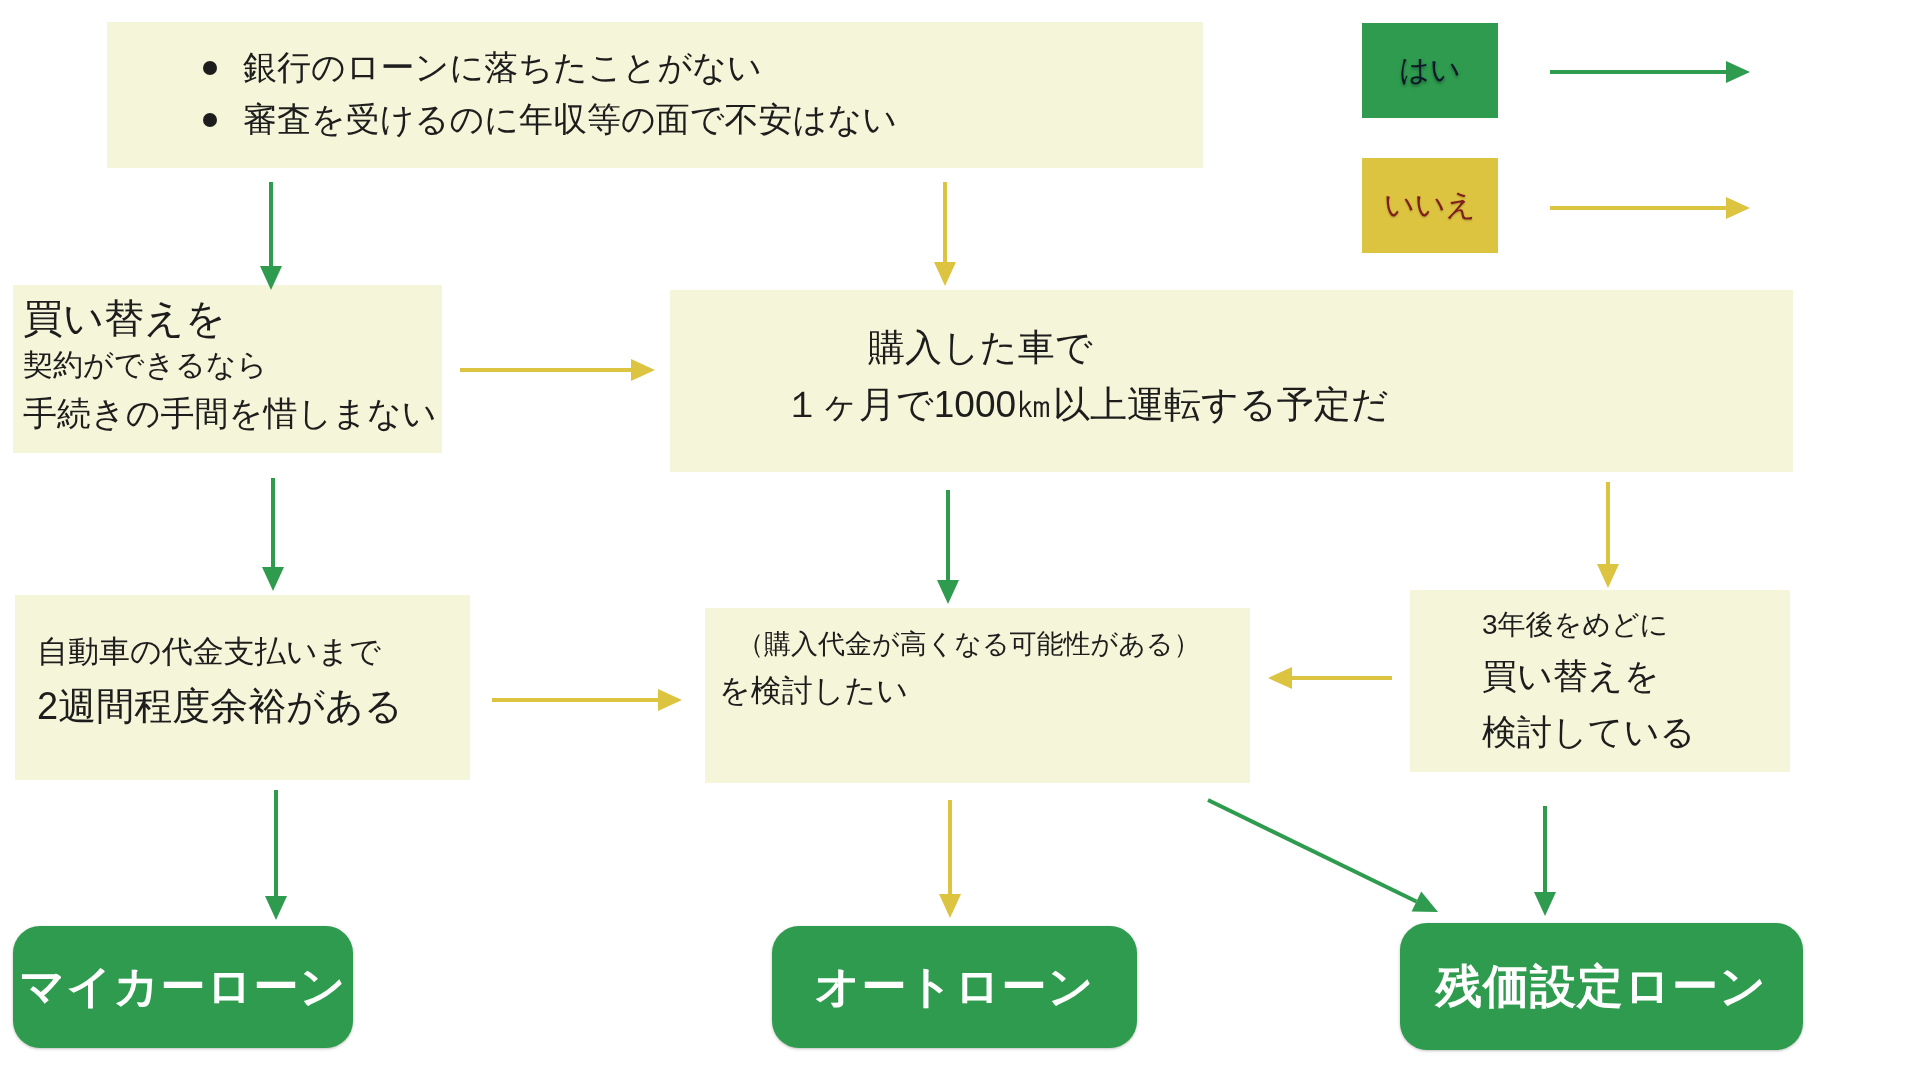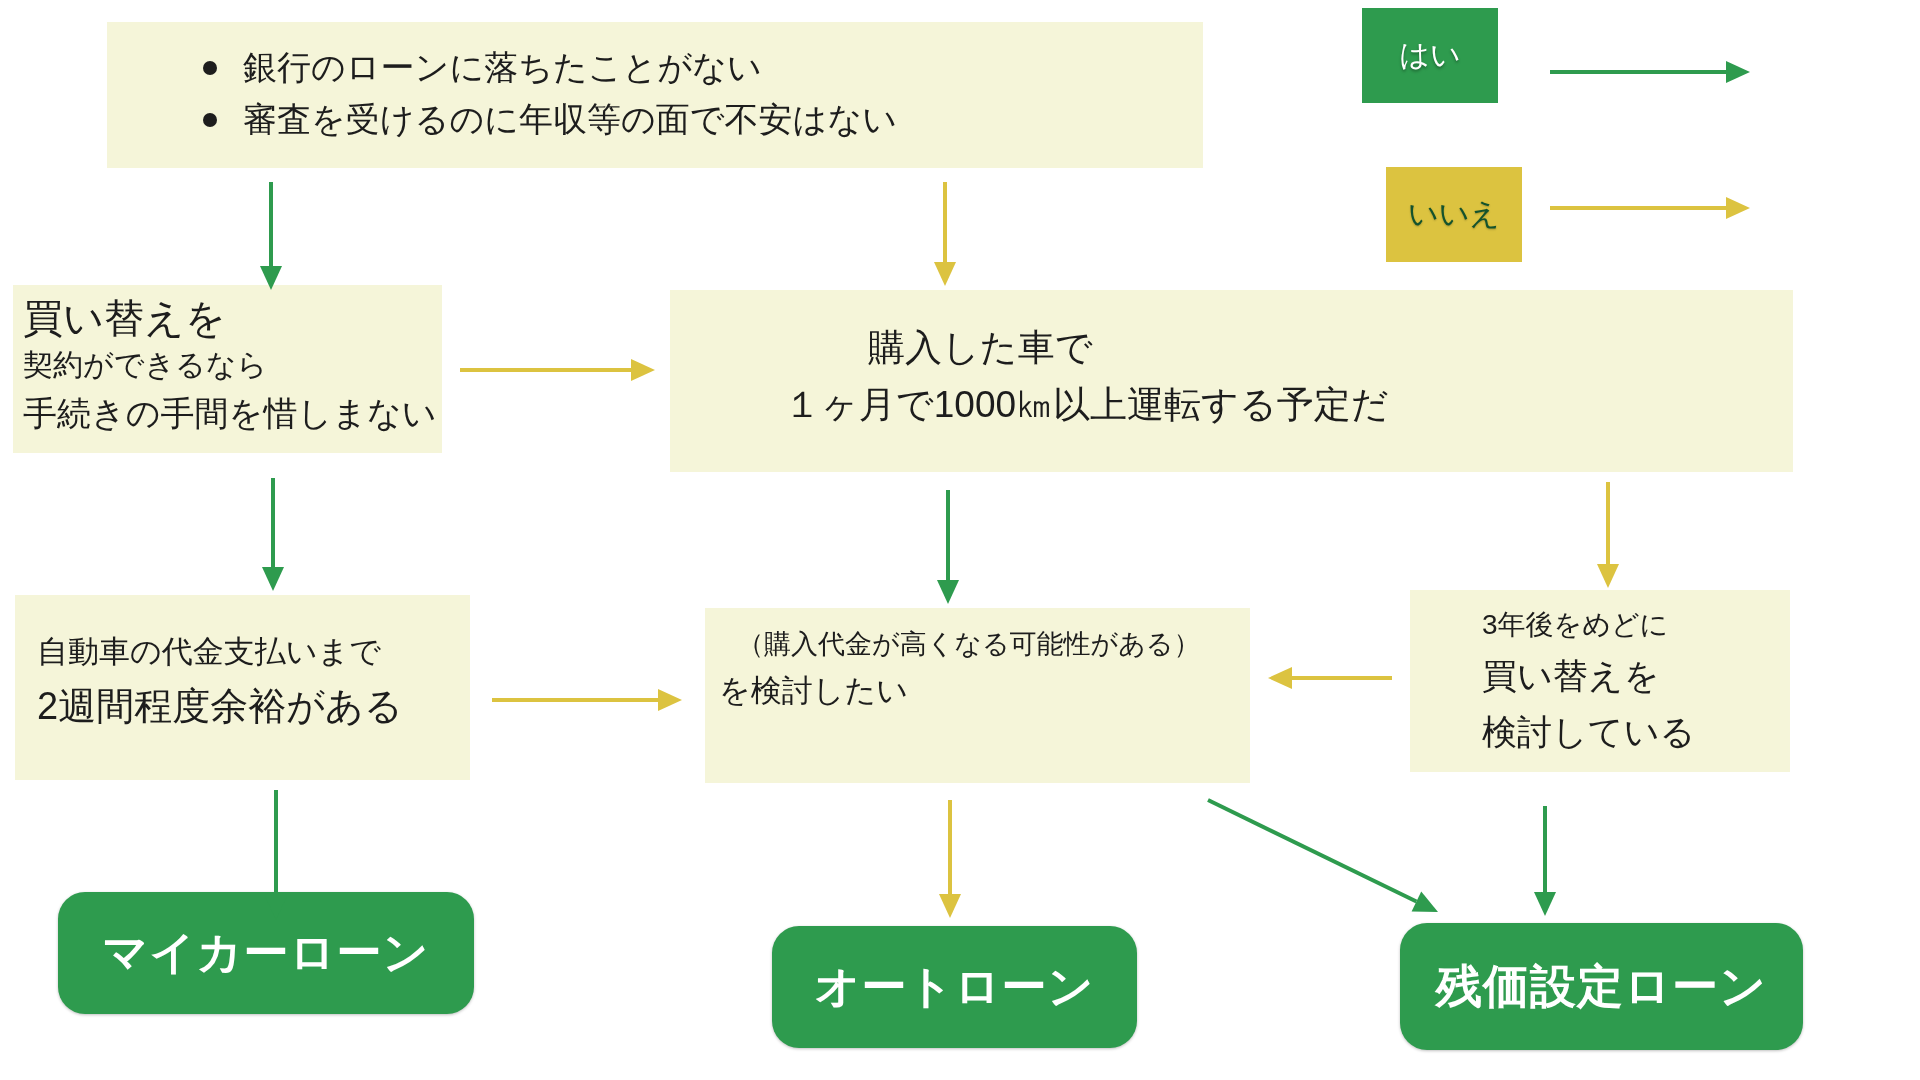--- a/index.html
+++ b/index.html
@@ -6,22 +6,22 @@
   body{font-family:"Liberation Sans","DejaVu Sans",sans-serif;}
   #stage{position:relative;width:1920px;height:1080px;background:#fff;overflow:hidden;border-radius:9px;}
   .box{position:absolute;background:var(--cream);color:var(--text);box-sizing:border-box;}
   .line{white-space:nowrap;}
   
   #top-box{left:107px;top:22px;width:1096px;height:146px;padding:20px 0 0 96px;}
   #top-box .bullet-row{display:flex;align-items:center;height:52px;font-size:34px;}
   #top-box .dot{width:14px;height:14px;border-radius:50%;background:#1d1d1d;margin-right:26px;flex:0 0 auto;}
   
   .legend-chip{position:absolute;width:136px;height:95px;display:flex;align-items:center;justify-content:center;font-size:30px;}
-  #legend-yes{left:1362px;top:8px;background:var(--green);color:#ffffff;text-shadow:0 2px 3px rgba(0,0,0,.35);}
-  #legend-no{left:1362px;top:167px;background:var(--yellow);color:#14532d;text-shadow:0 1px 2px rgba(0,0,0,.25);margin-left:24px;}
+  #legend-yes{left:1362px;top:23px;background:var(--green);color:#0f172a;text-shadow:0 2px 3px rgba(0,0,0,.35);}
+  #legend-no{left:1362px;top:158px;background:var(--yellow);color:#7f1d1d;text-shadow:0 1px 2px rgba(0,0,0,.25);}
   
   #interest-box{left:13px;top:285px;width:429px;height:168px;padding:8px 0 0 10px;}
   #interest-box .l1{font-size:40px;line-height:50px;}
   #interest-box .l2{font-size:30px;line-height:44px;}
   #interest-box .l3{font-size:34px;line-height:52px;}
   #mileage-box{left:670px;top:290px;width:1123px;height:182px;padding:30px 0 0 114px;font-size:37px;}
   #mileage-box .l1{margin-left:84px;line-height:56px;}
   #mileage-box .l2{line-height:58px;}
   #payment-box{left:15px;top:595px;width:455px;height:185px;padding:32px 0 0 22px;}
   #payment-box .l1{font-size:31px;line-height:50px;}
@@ -29,21 +29,21 @@
   #newcar-box{left:705px;top:608px;width:545px;height:175px;padding:14px 0 0 14px;}
   #newcar-box .l1,#newcar-box .l2{font-size:31px;line-height:50px;}
   #newcar-box .l3{font-size:27px;line-height:44px;margin-left:18px;}
   #replace-box{left:1410px;top:590px;width:380px;height:182px;padding:12px 0 0 72px;}
   #replace-box .l1{font-size:28px;line-height:46px;}
   #replace-box .l2,#replace-box .l3{font-size:35px;line-height:56px;}
   
   .loan-btn{position:absolute;background:var(--green);color:#fff;border-radius:27px;
     display:flex;align-items:center;justify-content:center;font-size:45px;font-weight:bold;
     letter-spacing:1px;box-shadow:0 1px 3px rgba(0,0,0,.25);}
-  #btn-mycar{left:13px;top:892px;width:416px;height:122px;margin-left:45px;}
+  #btn-mycar{left:13px;top:926px;width:340px;height:122px;}
   #btn-auto{left:772px;top:926px;width:365px;height:122px;}
   #btn-residual{left:1400px;top:923px;width:403px;height:127px;font-size:46px;}
   
   #arrows{position:absolute;left:0;top:0;width:1920px;height:1080px;pointer-events:none;}
 </style>
 </head>
 <body>
 
 <div id="stage">
 

